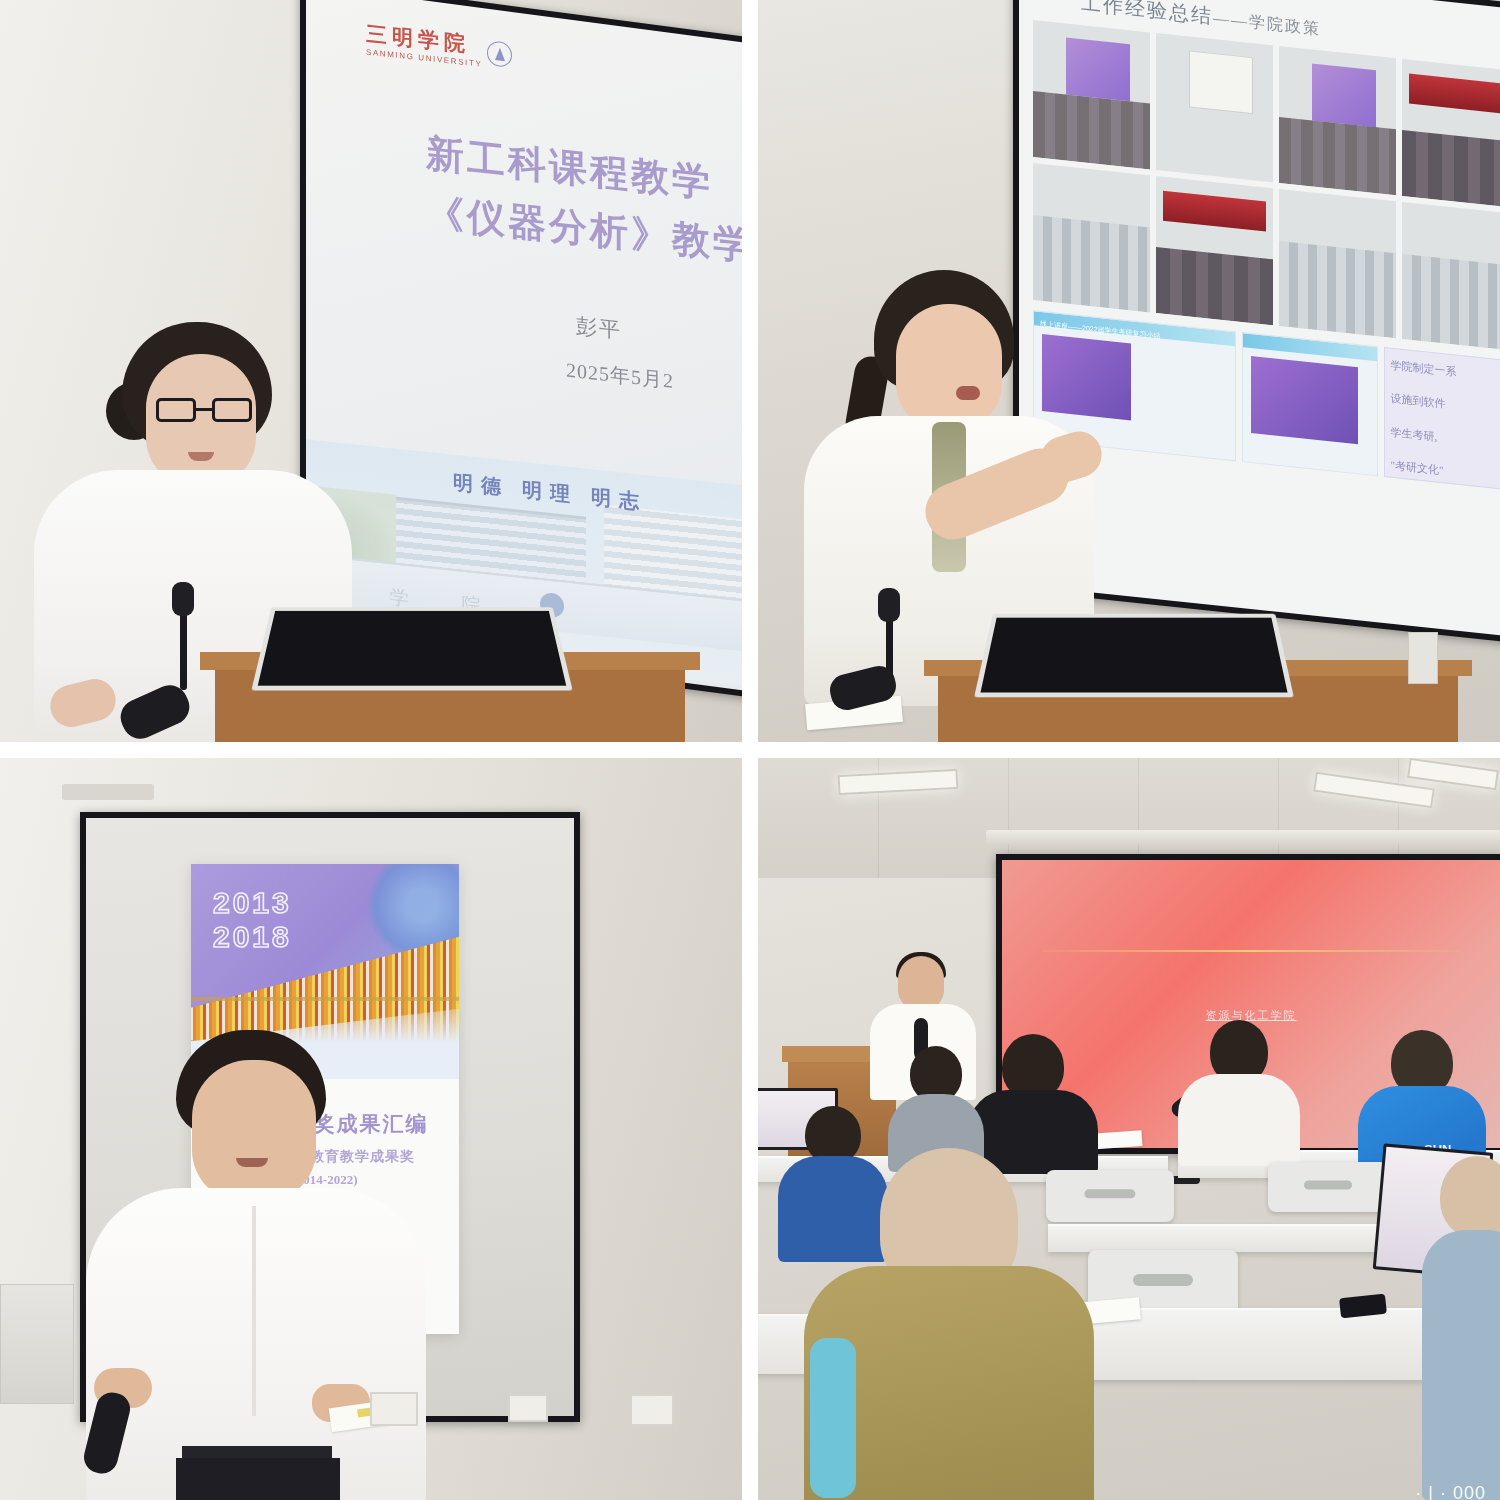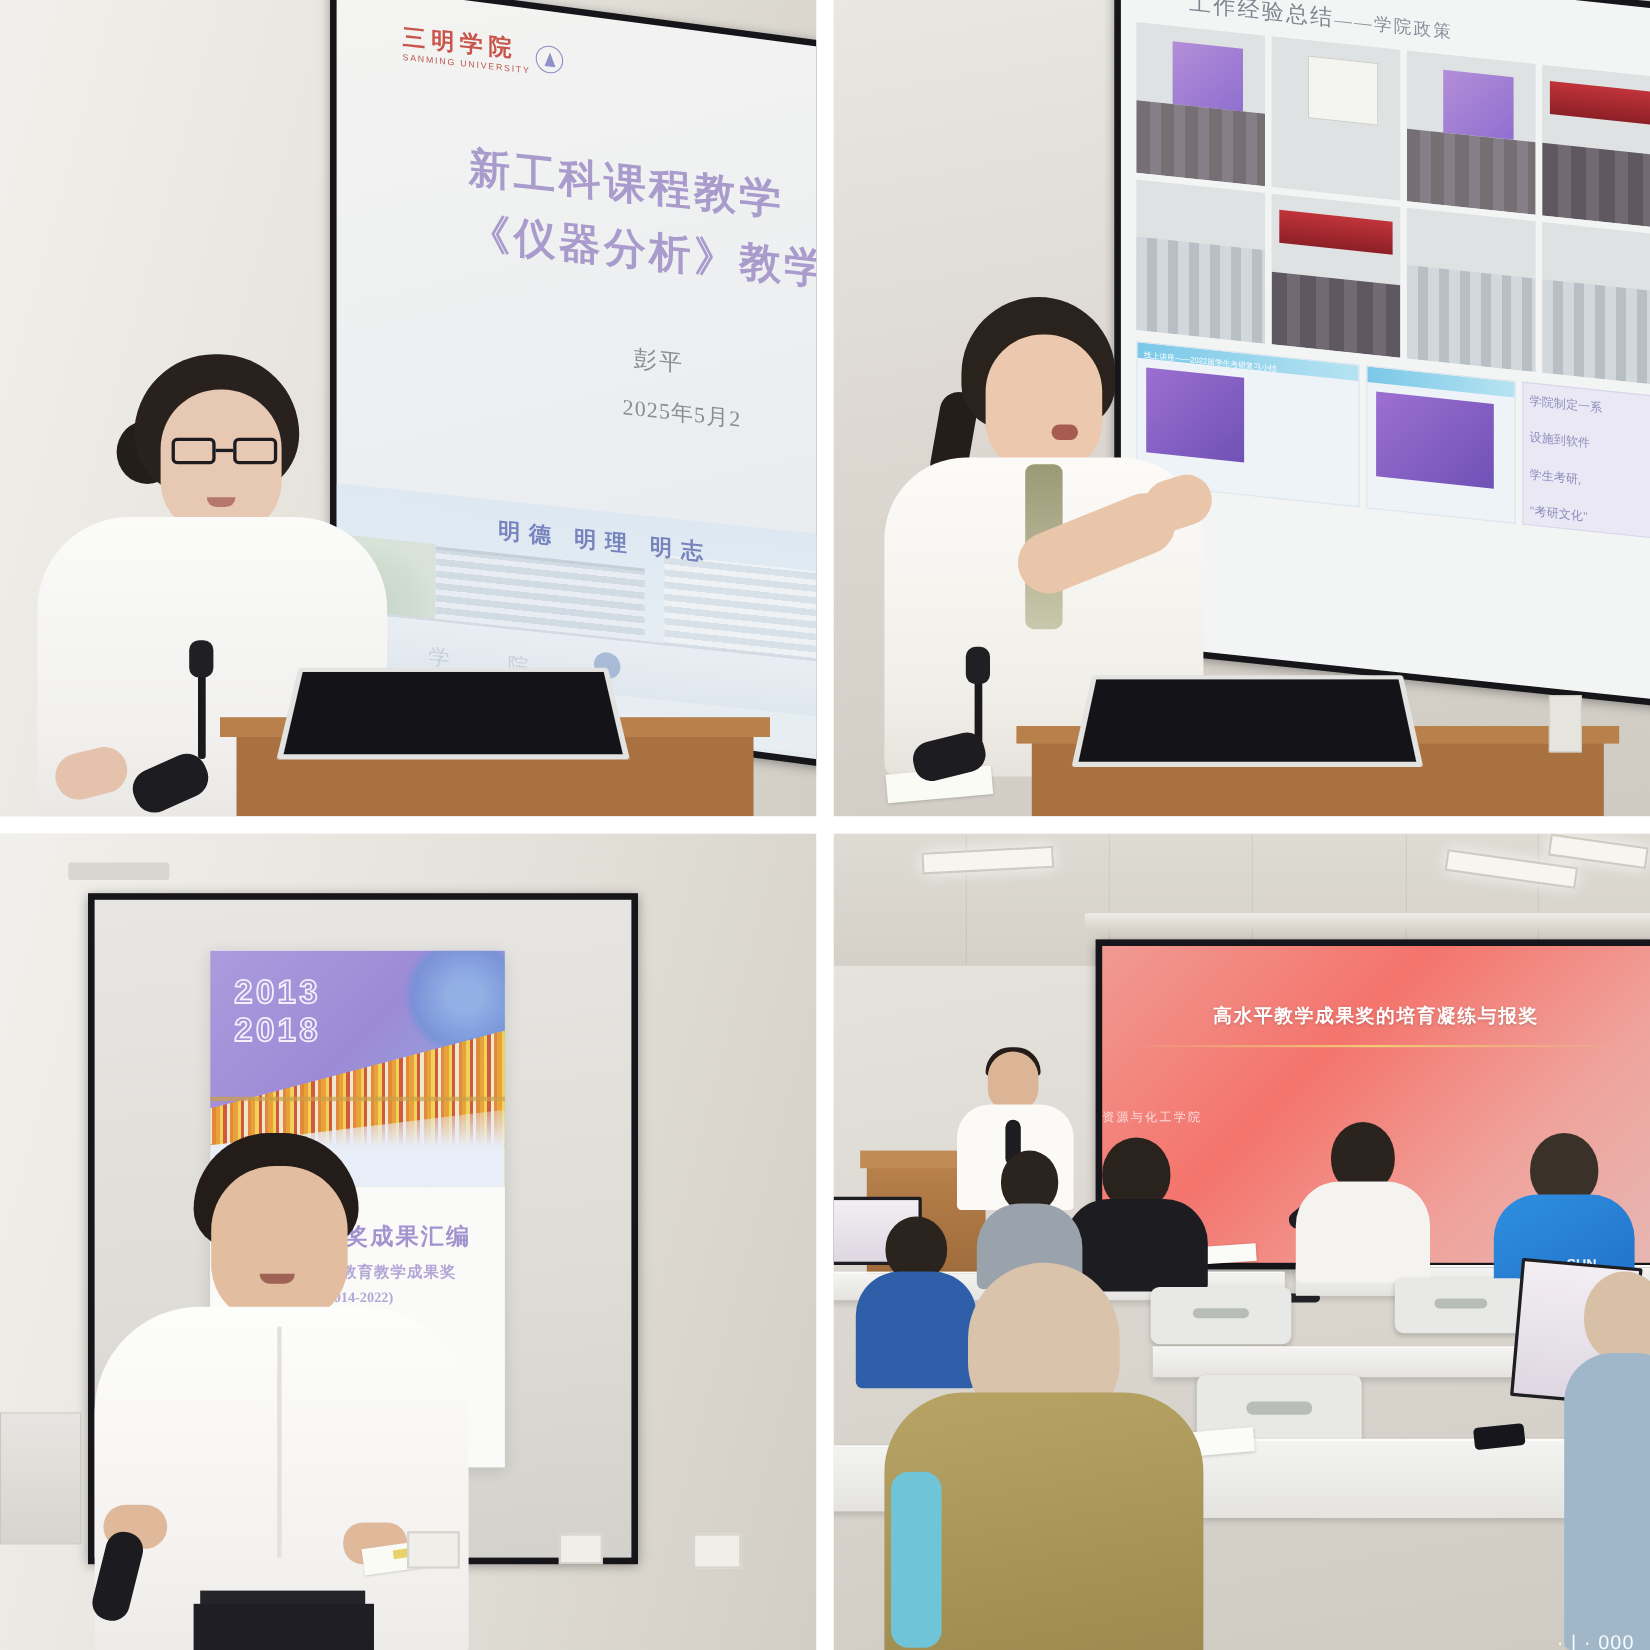--- a/index.html
+++ b/index.html
@@ -200,23 +200,23 @@
   .p4-ceiling .tile { position:absolute; top:0; bottom:0; width:1px; background:rgba(0,0,0,.06); }
   .p4-light { position:absolute; height:20px; background:#f6f5ef; border:2px solid #cfcbc3;
               box-shadow:0 0 14px rgba(255,255,255,.7); }
   .p4-screen { left:238px; top:96px; width:510px; height:300px; }
   .p4-inner { background:linear-gradient(135deg,#f09a92 0%,#f4746c 38%,#efa39c 72%,#e7b6b2 100%); }
   .p4-title { position:absolute; left:0; right:0; top:52px; text-align:center;
               font-family:"Liberation Serif", serif; font-weight:700; font-size:17px;
               color:#ffffff; letter-spacing:1.5px; text-shadow:0 1px 3px rgba(0,0,0,.2); }
   .p4-rule { position:absolute; left:40px; right:40px; top:90px; height:2px;
               background:linear-gradient(90deg,rgba(240,205,120,.1),#f0cd78,rgba(240,205,120,.1)); }
-  .p4-sub { position:absolute; left:0; right:0; top:148px; text-align:left;
+  .p4-sub { position:absolute; left:0; right:0; top:148px; text-align:center;
               font-family:"Liberation Serif", serif; font-size:11px; color:rgba(255,255,255,.72);
-              letter-spacing:2px; }
+              letter-spacing:2px;text-decoration:underline; }
   .p4-rollbox { position:absolute; left:228px; top:72px; width:530px; height:14px;
               background:linear-gradient(180deg,#eeece6,#d9d5cd); border-radius:3px; }
 
   .desk { position:absolute; background:linear-gradient(180deg,#f3f3f1,#e4e3df);
           border-top:2px solid #fbfbfa; box-shadow:0 3px 6px rgba(0,0,0,.14); }
   .chair{ position:absolute; background:#e8e8e6; border-radius:8px;
           box-shadow:0 2px 5px rgba(0,0,0,.18); }
   .chair:after{ content:""; position:absolute; left:50%; top:46%; transform:translate(-50%,-50%);
           width:40%; height:18%; background:#b9bdb7; border-radius:14px; }
   .person { position:absolute; }
@@ -451,21 +451,20 @@
       <div class="tile" style="left:640px;"></div>
     </div>
     <div class="p4-light" style="left:80px;top:14px;width:120px;transform:rotate(-3deg);"></div>
     <div class="p4-light" style="left:556px;top:22px;width:120px;transform:rotate(8deg);"></div>
     <div class="p4-light" style="left:650px;top:6px;width:90px;transform:rotate(8deg);"></div>
 
     <div class="p4-rollbox"></div>
 
     <div class="screen-frame p4-screen">
       <div class="screen p4-inner">
-        <div class="p4-title">高水平教学成果奖的培育凝练与报奖</div>
         <div class="p4-rule"></div>
         <div class="p4-sub">资源与化工学院</div>
       </div>
     </div>
 
     <div class="p4-podium">
         <div class="plate"></div>
       </div>
     <div class="p4-speaker">
       <div class="hair"></div>

